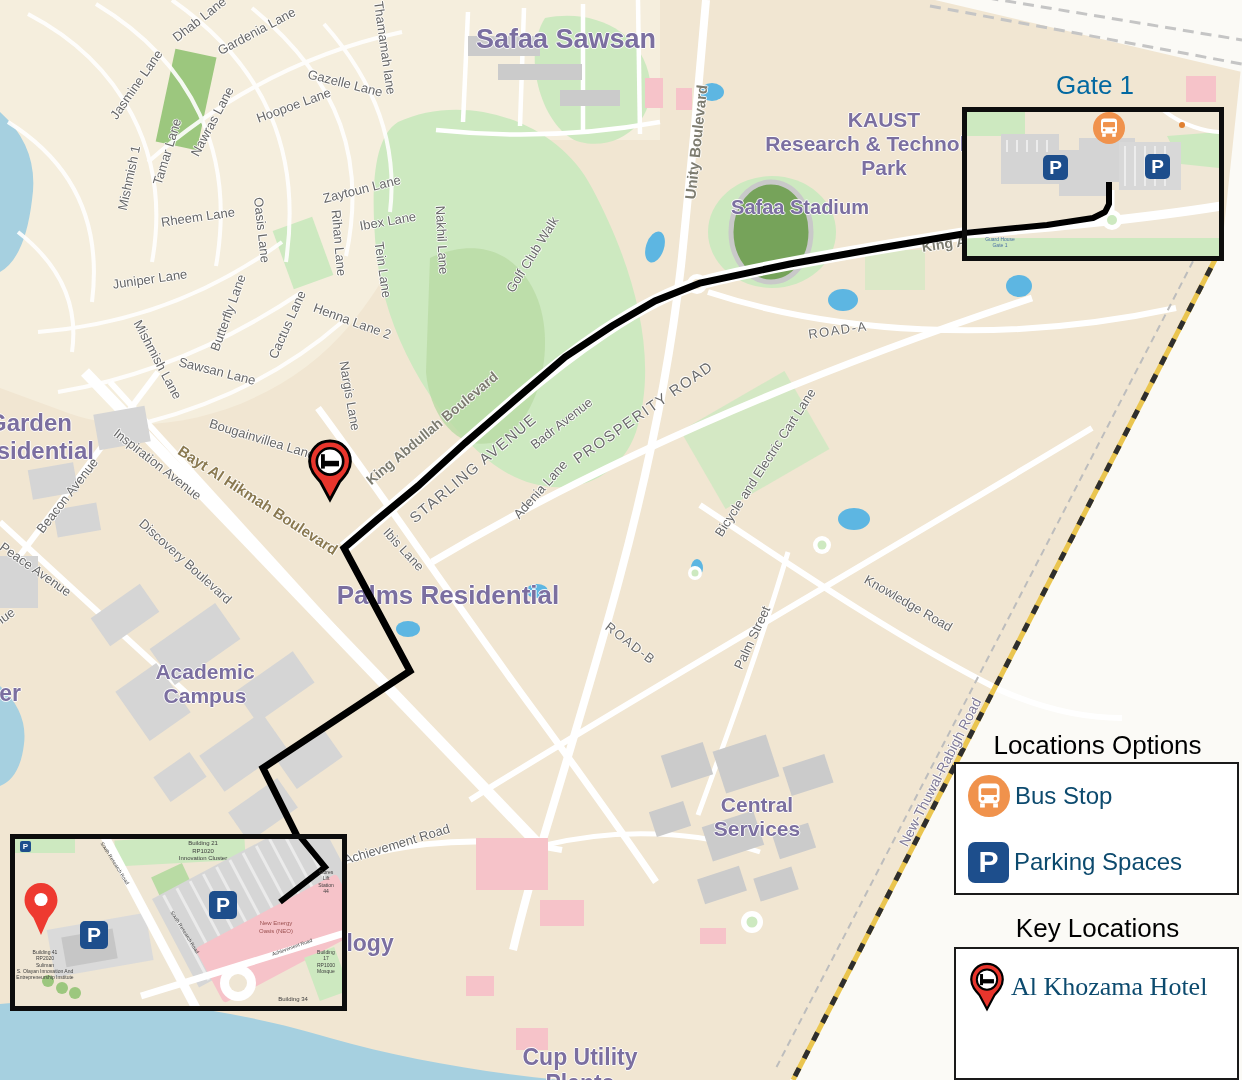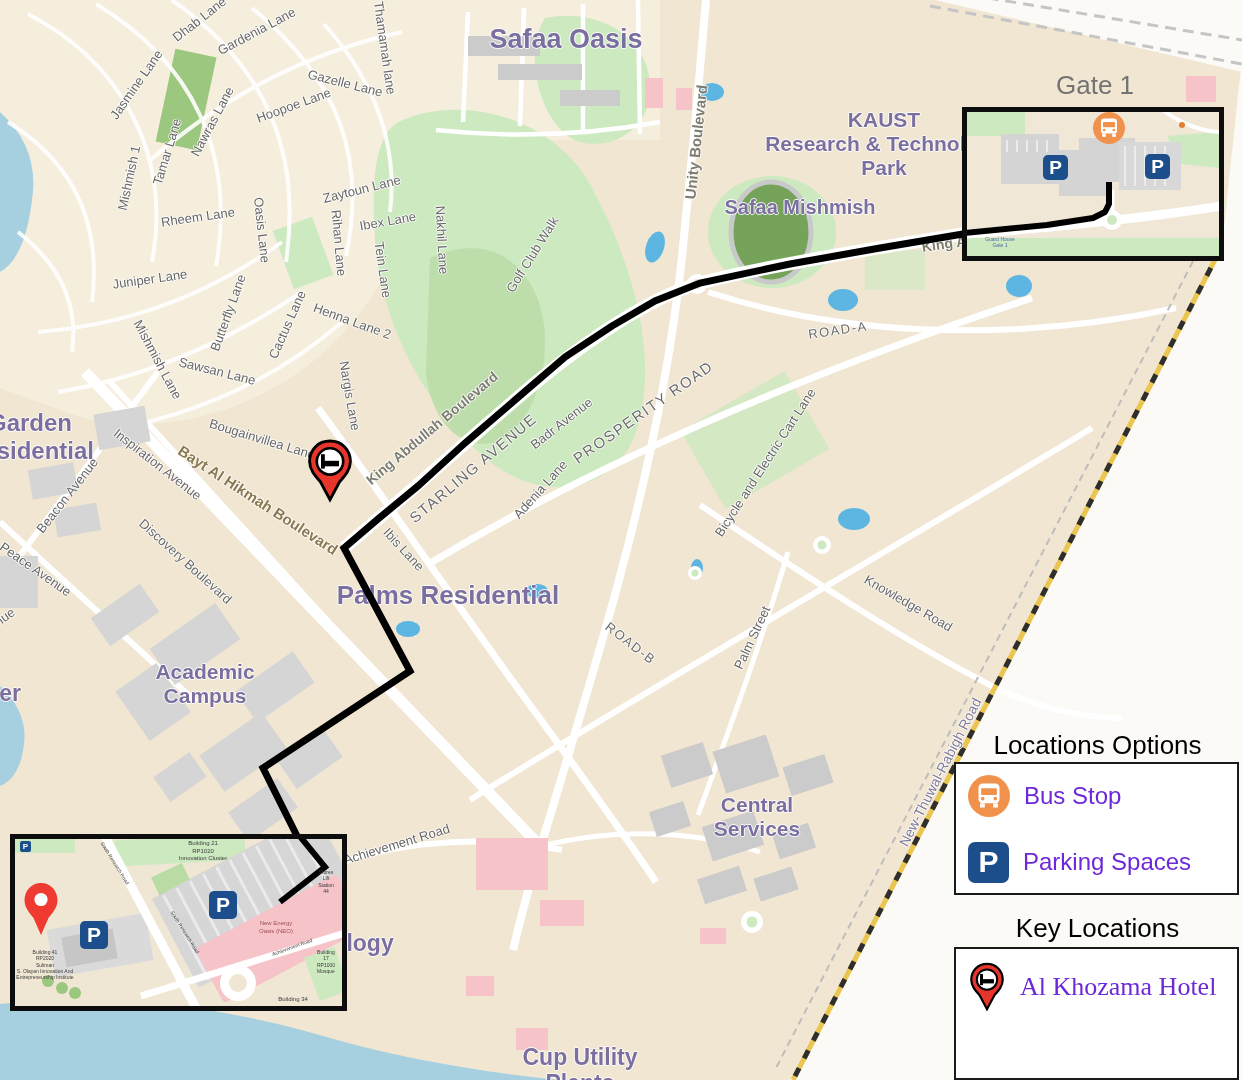--- a/index.html
+++ b/index.html
@@ -15,21 +15,21 @@
   .bold{color:#7d7c70;font-weight:bold;}
   .olive{color:#8a7950;font-weight:bold;}
   .newroad{color:#7f7996;}
   .tiny{color:#3d3d3d;text-shadow:none;line-height:1.25;}
   .tinyblue{color:#4a6fa5;text-shadow:none;line-height:1.25;}
   .tinyred{color:#9c5050;text-shadow:none;line-height:1.25;}
   .inset{position:absolute;border:5px solid #0d0d0d;background:#efe6d4;overflow:hidden;box-sizing:content-box;}
   .panel-title{position:absolute;width:285px;text-align:center;font-size:26px;color:#000;}
   .legend-box{position:absolute;width:285px;height:133px;background:#fff;border:2.5px solid #1a1a1a;box-sizing:border-box;}
   .leg-row{position:absolute;left:12px;display:flex;align-items:center;height:52px;}
-  .leg-label{font-size:24px;color:#6d28d9;margin-left:14px;text-align:center;}
+  .leg-label{font-size:24px;color:#0c4a6e;margin-left:5px;text-align:center;}
   .serif .leg-label{font-family:"Liberation Serif",serif;font-size:26px;}
   .picon{background:#1d4e8c;color:#fff;font-weight:bold;display:flex;align-items:center;justify-content:center;
     font-family:"Liberation Sans",sans-serif;border-radius:5px;position:absolute;box-sizing:border-box;}
   .picon.flat{position:static;}
 </style>
 </head>
 <body>
 
 <div id="map">
 
@@ -148,25 +148,25 @@
       <circle cx="822" cy="545" r="9" fill="#fff"></circle>
         <circle cx="822" cy="545" r="4.5" fill="#cde9c0"></circle>
       <circle cx="695" cy="573" r="7" fill="#fff"></circle>
         <circle cx="695" cy="573" r="3.5" fill="#cde9c0"></circle>
       <circle cx="752" cy="922" r="11" fill="#fff"></circle>
         <circle cx="752" cy="922" r="5.5" fill="#cde9c0"></circle>
     </g>
   </svg>
 
   <div id="label-layer" class="abs" style="left:0;top:0;width:1242px;height:1080px">
-      <div class="mlabel district" style="left: 566px; top: 40px; font-size: 27px; transform: translate(-50%, -50%) rotate(0deg);">Safaa Oasis</div>
+      <div class="mlabel district" style="left: 566px; top: 40px; font-size: 27px; transform: translate(-50%, -50%) rotate(0deg);">Safaa Sawsan</div>
       <div class="mlabel district" style="left: 884px; top: 144px; font-size: 21px; transform: translate(-50%, -50%) rotate(0deg);">KAUST
 Research &amp; Technology
 Park</div>
-      <div class="mlabel district" style="left: 800px; top: 207px; font-size: 20px; transform: translate(-50%, -50%) rotate(0deg);">Safaa Mishmish</div>
+      <div class="mlabel district" style="left: 800px; top: 207px; font-size: 20px; transform: translate(-50%, -50%) rotate(0deg);">Safaa Stadium</div>
       <div class="mlabel district" style="left: 30px; top: 437px; font-size: 24px; transform: translate(-50%, -50%) rotate(0deg);">Garden
 Residential</div>
       <div class="mlabel district" style="left: 205px; top: 684px; font-size: 21px; transform: translate(-50%, -50%) rotate(0deg);">Academic
 Campus</div>
       <div class="mlabel district" style="left: 448px; top: 596px; font-size: 26px; transform: translate(-50%, -50%) rotate(0deg);">Palms Residential</div>
       <div class="mlabel district" style="left: 757px; top: 817px; font-size: 21px; transform: translate(-50%, -50%) rotate(0deg);">Central
 Services</div>
       <div class="mlabel district" style="left: 580px; top: 1070px; font-size: 23px; transform: translate(-50%, -50%) rotate(0deg);">Cup Utility
 Plants</div>
       <div class="mlabel district" style="left: 10px; top: 693px; font-size: 23px; transform: translate(-50%, -50%) rotate(0deg);">er</div>
@@ -225,21 +225,21 @@
 
   <div class="abs" style="left:306px;top:438px;width:48px;height:66px">
     <svg width="48" height="66" viewBox="0 0 40 54">
       <path d="M20,2 C10,2 3,9.5 3,19 C3,26 7.5,31 12,36 L20,51 L28,36 C32.5,31 37,26 37,19 C37,9.5 30,2 20,2 Z" fill="#e8352c" stroke="#000" stroke-width="2.4"></path>
       <circle cx="20" cy="19" r="11" fill="#fff" stroke="#000" stroke-width="2.2"></circle>
       <rect x="12.5" y="13" width="3.2" height="12" fill="#000"></rect>
       <rect x="12.5" y="18.5" width="15" height="4.6" fill="#000"></rect>
     </svg>
   </div>
 
-  <div class="abs" style="left:965px;top:70px;width:260px;text-align:center;font-size:26px;color:#737373">Gate 1</div>
+  <div class="abs" style="left:965px;top:70px;width:260px;text-align:center;font-size:26px;color:#0369a1">Gate 1</div>
 
   <div class="inset" style="left:962px;top:107px;width:252px;height:144px">
     <svg width="252" height="144" viewBox="0 0 252 144">
       <rect width="252" height="144" fill="#f0e7d6"></rect>
       <rect x="0" y="0" width="58" height="24" fill="#cde9c0"></rect>
       <polygon points="200,24 252,20 252,56 214,52" fill="#cde9c0"></polygon>
       <rect x="0" y="126" width="252" height="18" fill="#cde9c0"></rect>
       <path d="M34,22 h58 v16 h20 v-12 h56 v44 h-26 v14 h-50 v-12 h-58 z" fill="#d4d4d4"></path>
       <rect x="152" y="30" width="62" height="48" fill="#d8d8d8"></rect>
       <g stroke="#ececec" stroke-width="2">

